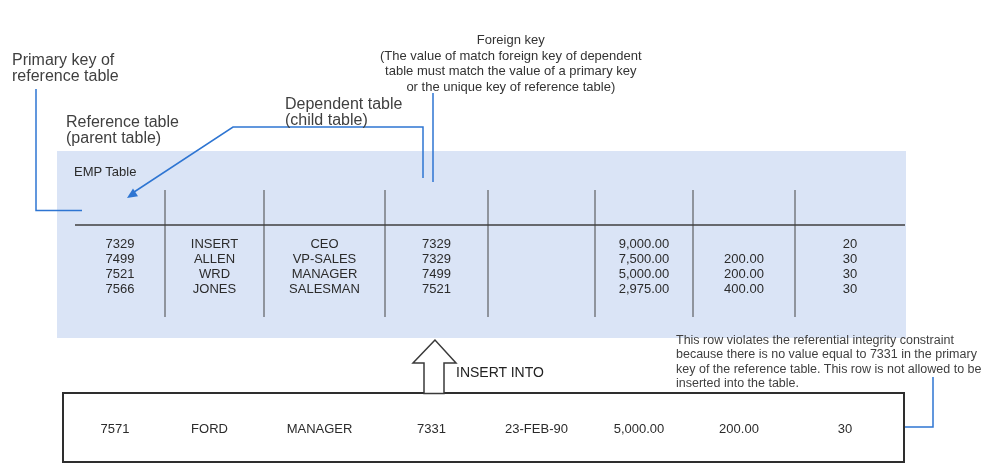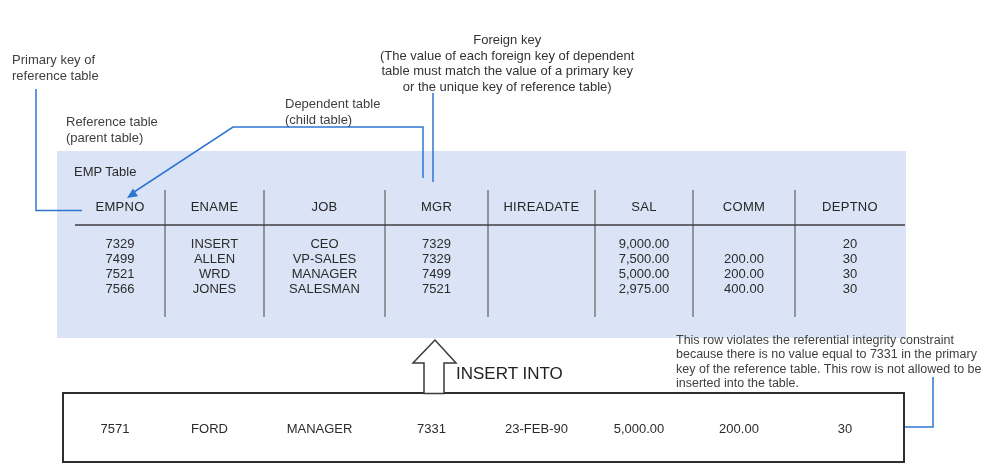--- a/index.html
+++ b/index.html
@@ -1,34 +1,34 @@
 <!DOCTYPE html>
 <html><head>
 <meta charset="utf-8">
 <style>
   html,body{margin:0;padding:0;background:#ffffff;}
   #canvas{
     position:relative;width:1002px;height:473px;overflow:hidden;
     font-family:"Liberation Sans", sans-serif;background:#ffffff;
   }
   .abs{position:absolute;}
-  .label{font-size:13px;line-height:16px;color:#3f3f3f;z-index:10;white-space:nowrap;}
+  .label{font-size:16px;line-height:16px;color:#3f3f3f;z-index:10;white-space:nowrap;}
   .fk-block{font-size:13px;line-height:15.5px;color:#333333;z-index:10;white-space:nowrap;}
   .violation{font-size:12.5px;line-height:14.3px;color:#3f3f3f;z-index:10;white-space:nowrap;}
   #emp-bg{left:57px;top:151px;width:849px;height:187px;background:#dae4f6;z-index:1;}
   #emp-title{left:74px;top:164px;font-size:13px;color:#2b2b2b;z-index:4;}
   .cols{display:grid;grid-template-columns:90px 99px 121px 103px 107px 98px 102px 110px;z-index:4;}
   #emp-headers{left:75px;top:197px;width:830px;}
   #emp-headers .cell{height:20px;font-size:13px;letter-spacing:0.3px;color:#262626;text-align:center;line-height:20px;}
   #emp-rows{left:75px;top:236px;width:830px;grid-auto-rows:15px;}
   #emp-rows .cell{font-size:13px;line-height:15px;color:#2b2b2b;text-align:center;}
   #insert-box{left:62px;top:392px;width:839px;height:67px;background:#ffffff;border:2px solid #2e2e2e;z-index:2;}
   #insert-row{left:70px;top:421px;width:830px;grid-auto-rows:16px;z-index:4;}
   #insert-row .cell{font-size:13px;line-height:16px;color:#2b2b2b;text-align:center;}
-  #insert-label{left:456px;top:364px;font-size:17px;color:#222222;z-index:10;white-space:nowrap;}
+  #insert-label{left:456px;top:364px;font-size:14px;color:#222222;z-index:10;white-space:nowrap;}
   #overlay{left:0;top:0;width:1002px;height:473px;z-index:6;pointer-events:none;}
 </style>
 </head>
 <body>
 
 <div id="canvas">
 
   <div class="abs label" style="left:12px;top:52px;">
     <div>Primary key of</div>
     <div>reference table</div>
@@ -39,45 +39,35 @@
     <div>(parent table)</div>
   </div>
 
   <div class="abs label" style="left:285px;top:96px;">
     <div>Dependent table</div>
     <div>(child table)</div>
   </div>
 
   <div class="abs fk-block" style="left:380px;top:32px;text-align:center;">
     <div>Foreign key</div>
-    <div>(The value of each foreign key of dependent</div>
+    <div>(The value of match foreign key of dependent</div>
     <div>table must match the value of a primary key</div>
     <div>or the unique key of reference table)</div>
   </div>
 
   <div class="abs violation" style="left:676px;top:333px;">
     <div>This row violates the referential integrity constraint</div>
     <div>because there is no value equal to 7331 in the primary</div>
     <div>key of the reference table. This row is not allowed to be</div>
     <div>inserted into the table.</div>
   </div>
 
   <div class="abs" id="emp-bg"></div>
   <div class="abs" id="emp-title">EMP Table</div>
 
-  <div class="abs cols" id="emp-headers">
-    <div class="cell">EMPNO</div>
-    <div class="cell">ENAME</div>
-    <div class="cell">JOB</div>
-    <div class="cell">MGR</div>
-    <div class="cell">HIREADATE</div>
-    <div class="cell">SAL</div>
-    <div class="cell">COMM</div>
-    <div class="cell">DEPTNO</div>
-  </div>
 
   <div class="abs cols" id="emp-rows">
     <div class="cell">7329</div>
     <div class="cell">INSERT</div>
     <div class="cell">CEO</div>
     <div class="cell">7329</div>
     <div class="cell"></div>
     <div class="cell">9,000.00</div>
     <div class="cell"></div>
     <div class="cell">20</div>

